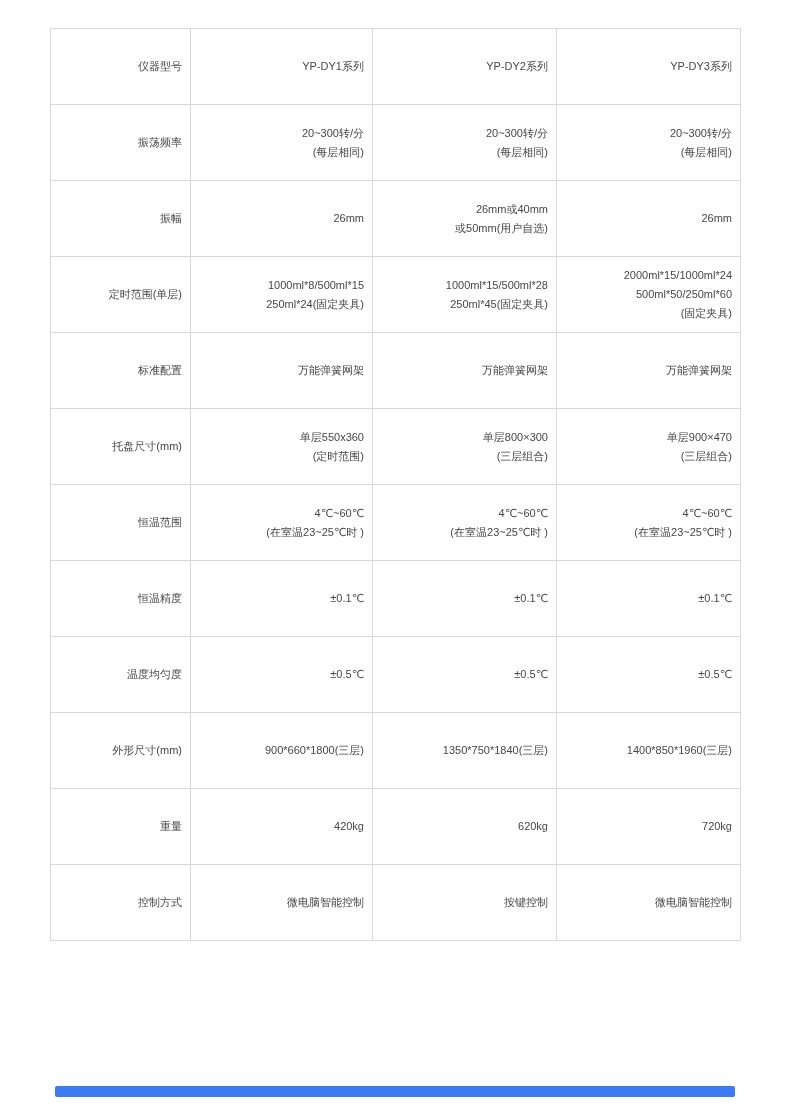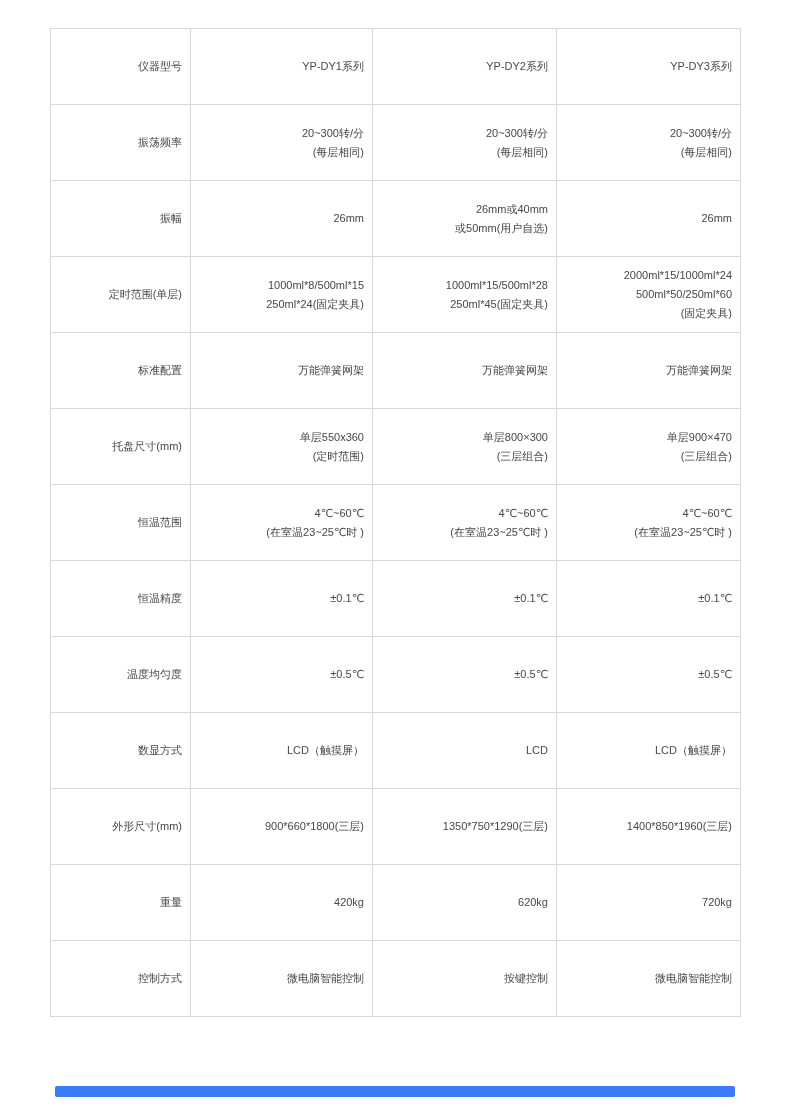--- a/index.html
+++ b/index.html
@@ -116,29 +116,23 @@
       <td>±0.1℃</td>
       <td>±0.1℃</td>
     </tr>
     <tr>
       <td class="label-cell">温度均匀度</td>
       <td>±0.5℃</td>
       <td>±0.5℃</td>
       <td>±0.5℃</td>
     </tr>
     <tr>
-      <td class="label-cell">数显方式</td>
-      <td>LCD（触摸屏）</td>
-      <td>LCD</td>
-      <td>LCD（触摸屏）</td>
-    </tr>
-    <tr>
       <td class="label-cell">外形尺寸(mm)</td>
       <td>900*660*1800(三层)</td>
-      <td>1350*750*1290(三层)</td>
+      <td>1350*750*1840(三层)</td>
       <td>1400*850*1960(三层)</td>
     </tr>
     <tr>
       <td class="label-cell">重量</td>
       <td>420kg</td>
       <td>620kg</td>
       <td>720kg</td>
     </tr>
     <tr>
       <td class="label-cell">控制方式</td>

